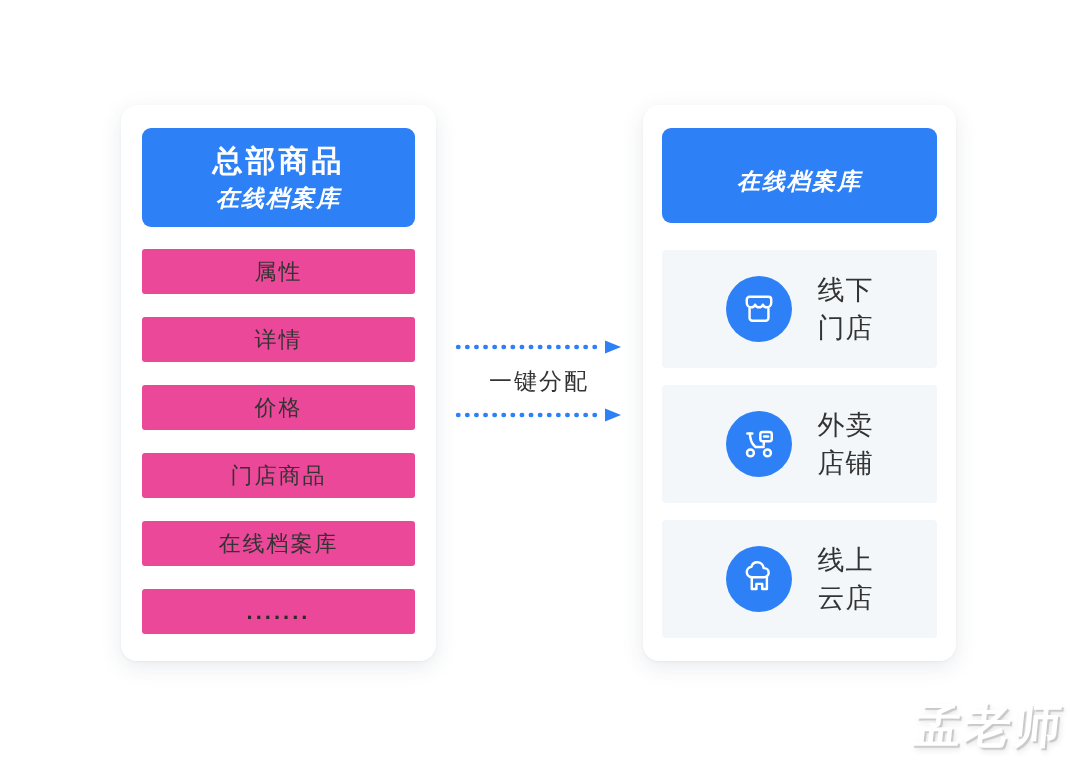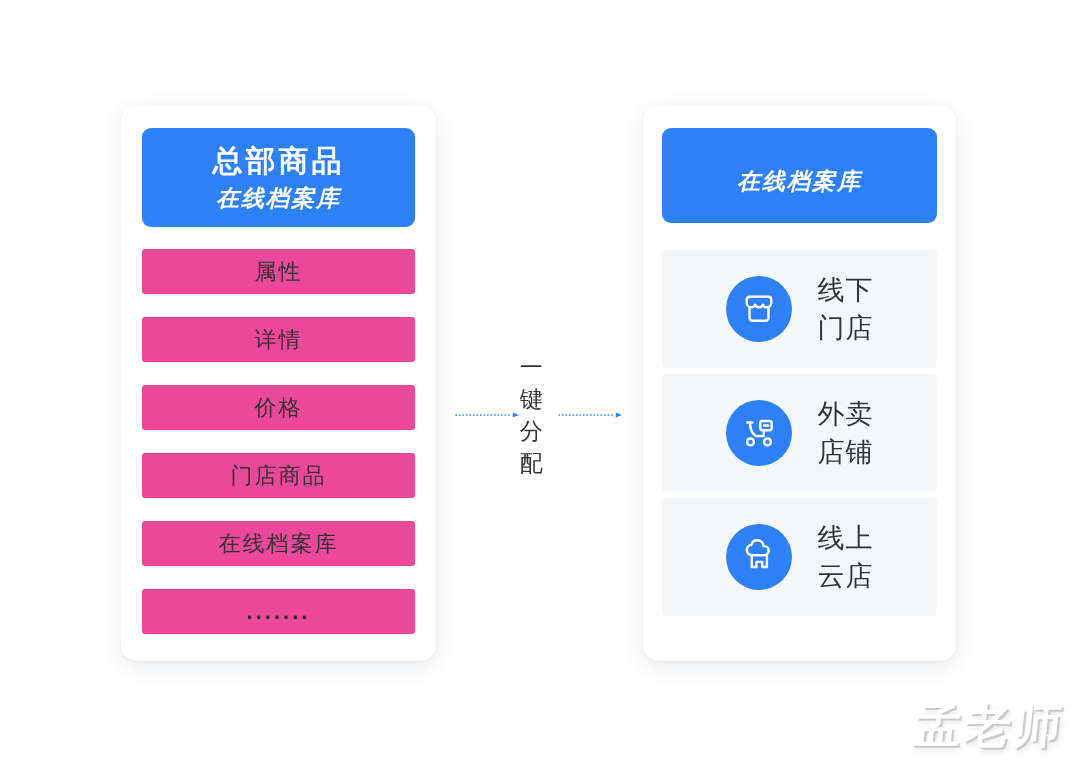--- a/index.html
+++ b/index.html
@@ -42,21 +42,21 @@
   .rows { margin-top: 22px; display: flex; flex-direction: column; gap: 23px; }
   .row {
     height: 45px;
     background: #ec4899;
     border-radius: 3px;
     display: flex; align-items: center; justify-content: center;
     font-size: 22px; color: #333333; letter-spacing: 2px;
   }
   .row.dots { font-weight: bold; letter-spacing: 3px; color: #2b2b2b; }
 
-  .blocks { margin-top: 27px; display: flex; flex-direction: column; gap: 6px; }
+  .blocks { margin-top: 27px; display: flex; flex-direction: column; gap: 17px; }
   .block {
     height: 118px;
     background: #f3f7fa;
     border-radius: 4px;
     display: flex; align-items: center; justify-content: center;
     gap: 26px;
   }
   .block-icon {
     width: 66px; height: 66px; border-radius: 50%;
     background: #2E80F7;
@@ -65,21 +65,21 @@
   }
   .block-icon svg { width: 40px; height: 40px; }
   .block-label {
     font-size: 27px; line-height: 38px; color: #333333;
     font-weight: 500; letter-spacing: 1px;
   }
 
   .connector {
     position: absolute;
     left: 455px; top: 340px; width: 168px;
-    display: flex; flex-direction: row; align-items: center;
+    display: flex; flex-direction: column; align-items: center;
   }
   .connector-label {
     font-size: 23px; color: #333333; letter-spacing: 2px;
     margin: 11px 0; line-height: 32px;
   }
 
   .watermark {
     position: absolute;
     right: 16px; bottom: 20px;
     font-size: 47px; font-weight: bold; letter-spacing: 3px;

